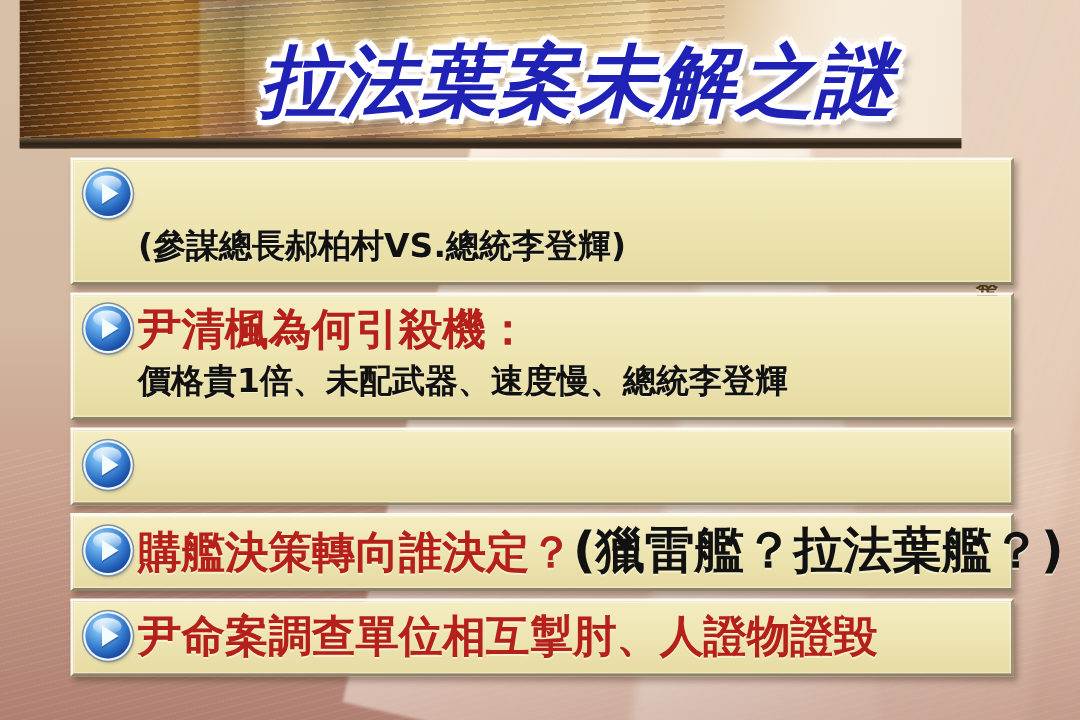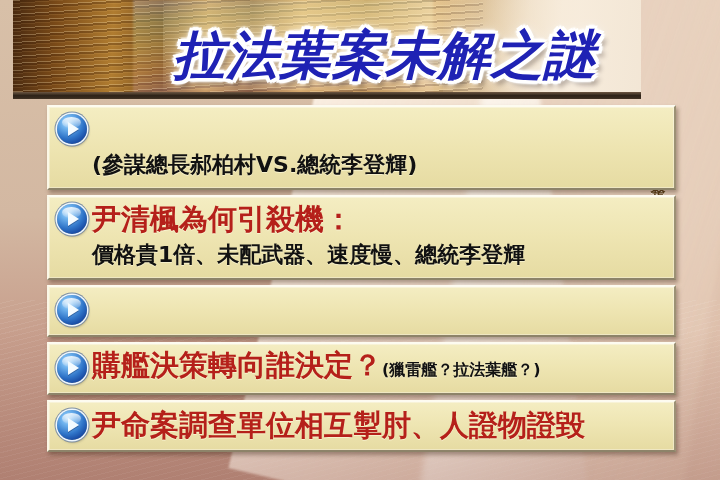--- a/index.html
+++ b/index.html
@@ -170,21 +170,21 @@
   }
   .ln-main{
     font-size:29px;line-height:36px;
     font-weight:bold;
     color:#b5201a;
     white-space:nowrap;
     text-shadow:0 1px 0 rgba(255,252,225,.6);
   }
   .ln-main .inline-sub{
     color:#111111;
-    font-size:16px;
+    font-size:33px;
     font-weight:bold;
   }
   .ln-sub{
     font-size:22px;line-height:36px;
     font-weight:bold;
     color:#111111;
     white-space:nowrap;
     padding-left:37px;
     margin-top:-1px;
     text-shadow:0 1px 0 rgba(255,252,225,.6);

